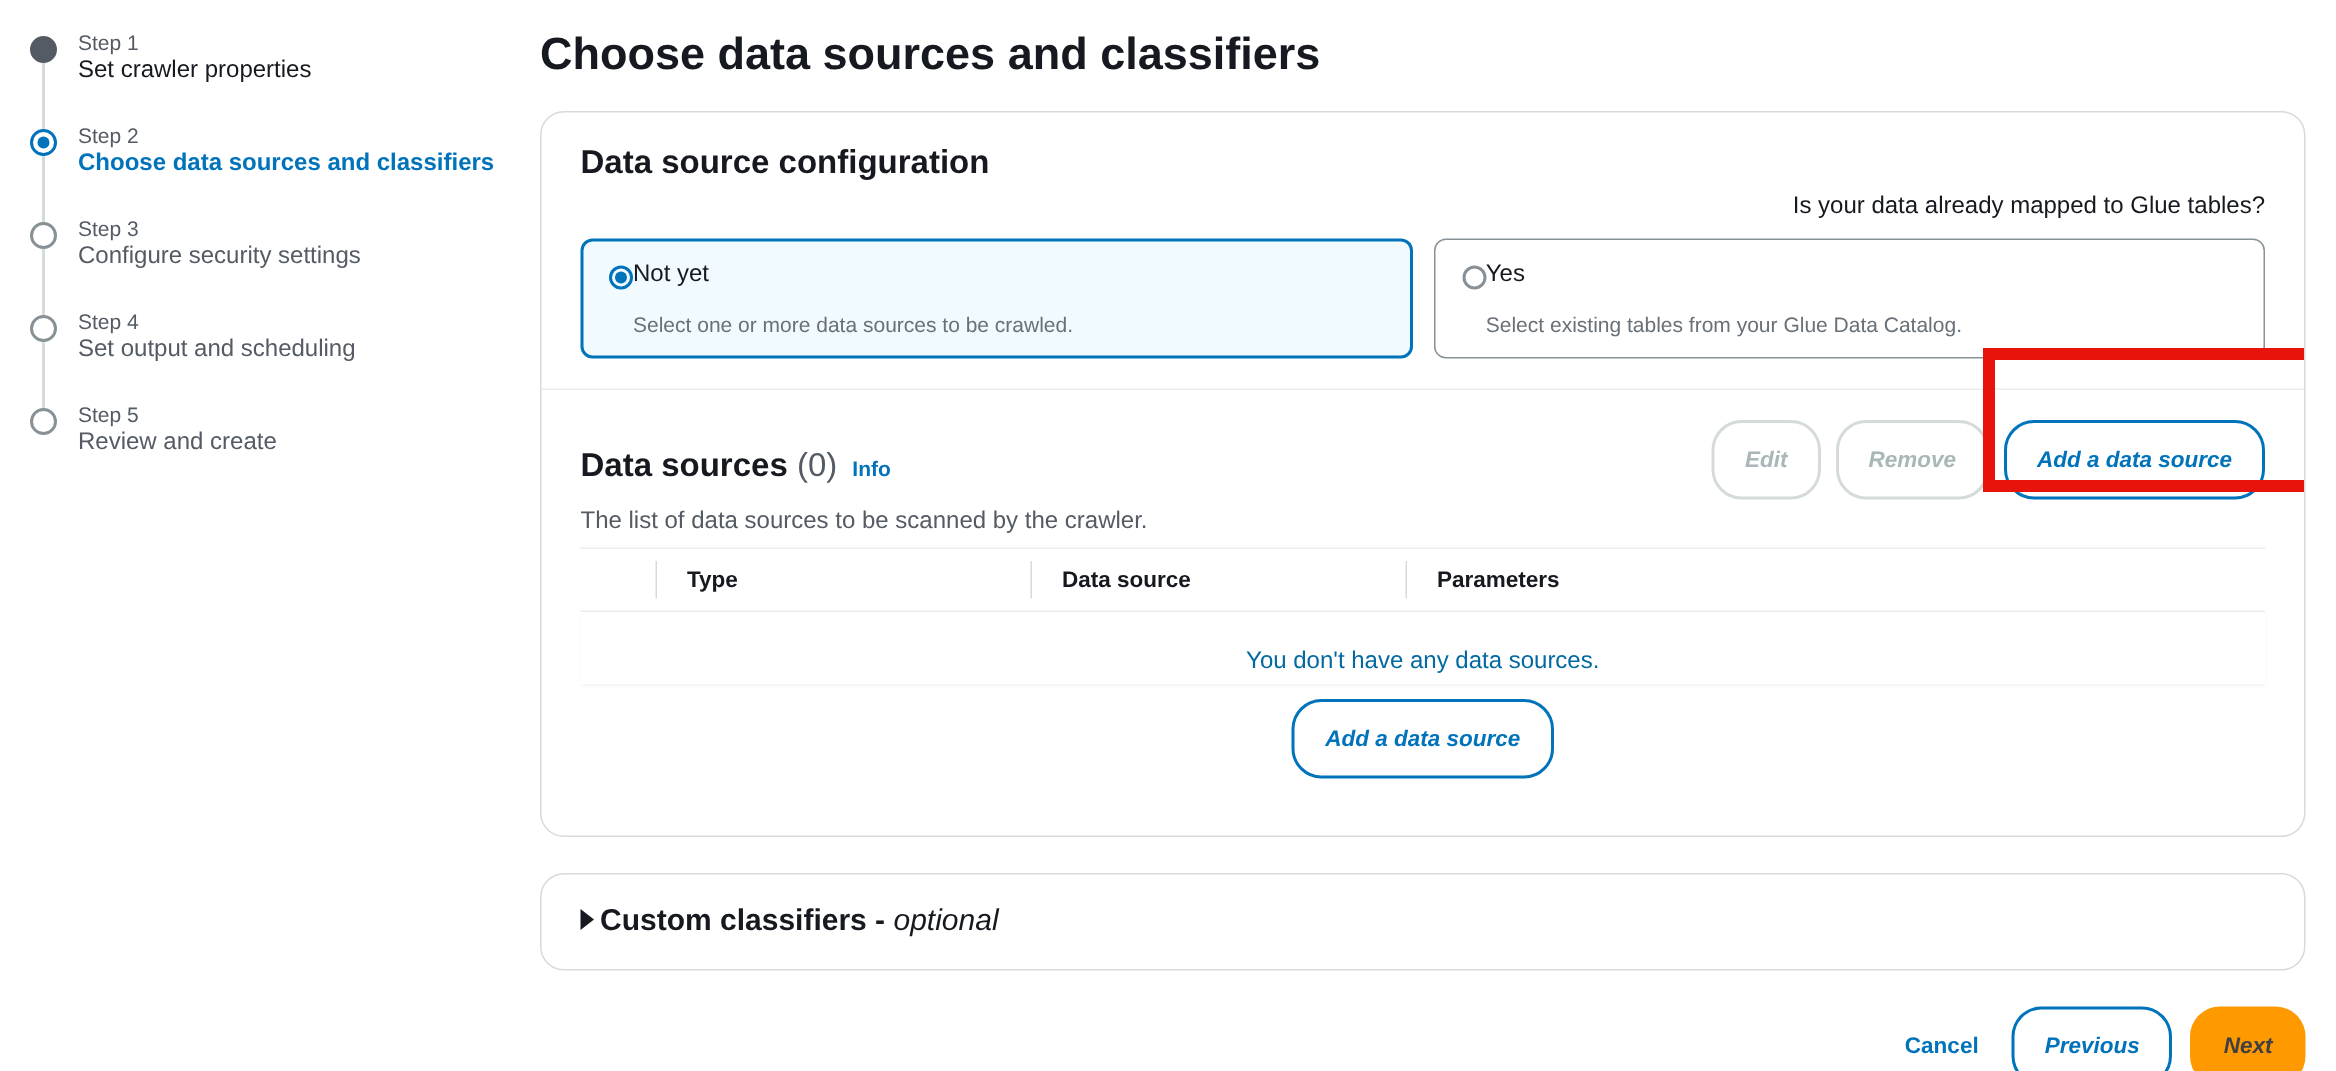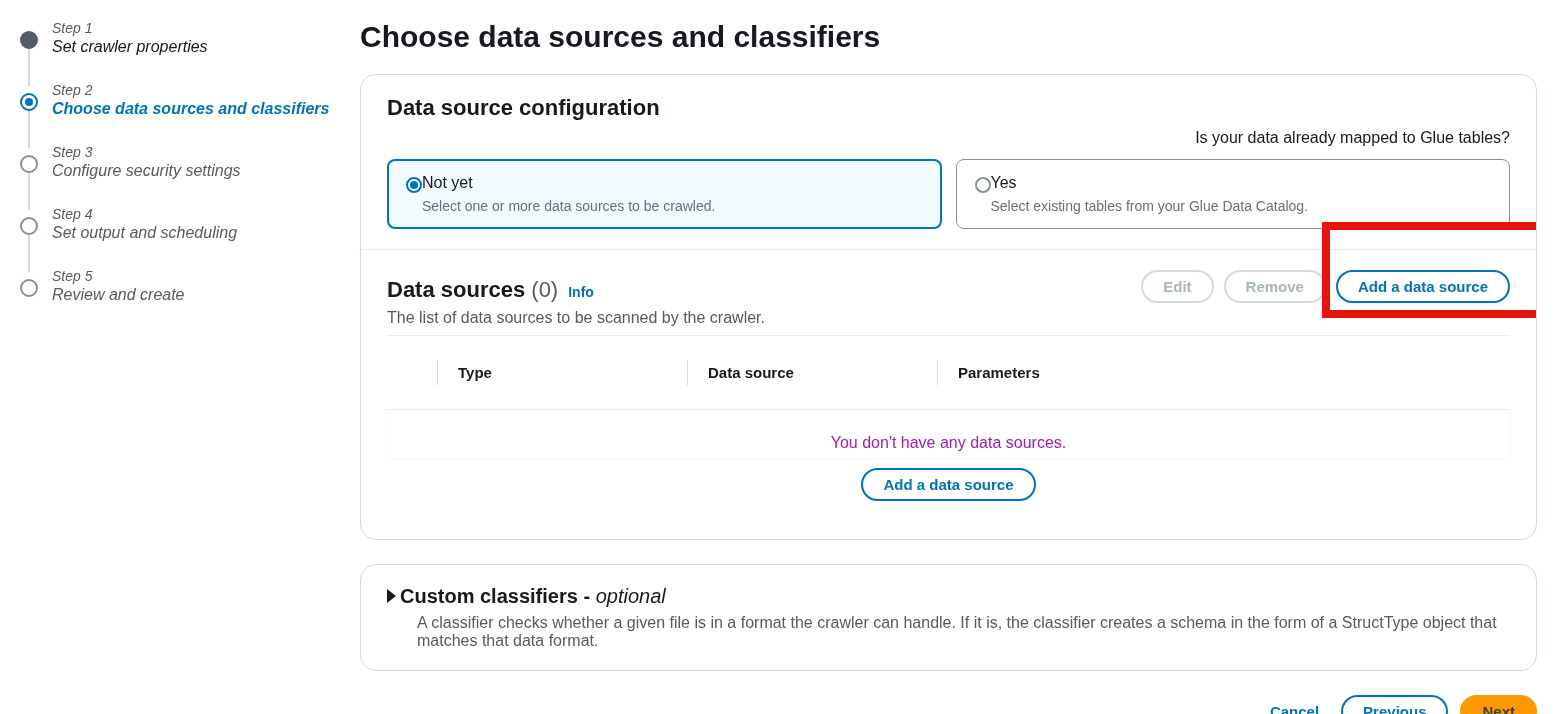--- a/index.html
+++ b/index.html
@@ -11,24 +11,23 @@
     padding: 20px;
   }
   
   .stepper {
     width: 340px;
     flex-shrink: 0;
     padding-right: 20px;
   }
   .step {
     display: flex;
-    align-items: center;
+    align-items: flex-start;
     position: relative;
     padding-bottom: 26px;
-    font-style: italic;
   }
   .step-circle {
     width: 18px;
     height: 18px;
     border-radius: 50%;
     border: 2px solid #879196;
     background: #fff;
     margin-right: 14px;
     flex-shrink: 0;
     margin-top: 4px;
@@ -148,42 +147,43 @@
     background: #0073bb;
   }
   .radio-label {
     font-size: 16px;
     font-weight: 400;
     color: #16191f;
   }
   .radio-desc {
     font-size: 14px;
     color: #687078;
-    margin-top: 6px;
+    margin-top: 16px;
   }
   
   .ds-header-row {
     display: flex;
     align-items: center;
     justify-content: space-between;
     margin-bottom: 6px;
   }
   .ds-title-wrap { display: flex; align-items: baseline; gap: 10px; }
   .ds-title { font-size: 22px; font-weight: 700; }
   .ds-count { font-weight: 400; color: #545b64; }
   .info-link { font-size: 14px; color: #0073bb; font-weight: 700; cursor: pointer; margin-top: 14px; }
   .ds-actions { display: flex; gap: 10px; align-items: center; }
   .btn {
     border-radius: 20px;
-    padding: 6px 20px;
+    padding: 16px 20px;
     font-size: 15px;
     font-weight: 700;
     cursor: pointer;
     border: 2px solid;
     background: #fff;
+    font-style: italic;
   }
   .btn-disabled {
     color: #aab7b8;
     border-color: #d5dbdb;
     cursor: default;
   }
   .btn-normal {
     color: #0073bb;
     border-color: #0073bb;
   }
@@ -204,37 +204,37 @@
   .ds-sub {
     font-size: 16px;
     color: #545b64;
     margin-bottom: 8px;
   }
   
   .table-header {
     display: flex;
     border-top: 1px solid #eaeded;
     border-bottom: 1px solid #eaeded;
-    padding: 24px 0;
+    padding: 8px 0;
     margin: 0;
   }
   .table-header > div {
     padding: 4px 20px;
     font-weight: 700;
     font-size: 15px;
     border-left: 1px solid #d5dbdb;
   }
   .col-check { width: 50px; border-left: none !important; }
   .col-type { width: 250px; }
   .col-source { width: 250px; }
   .col-params { flex: 1; }
   .empty-state {
     text-align: center;
     padding: 24px 0 6px 0;
-    color: #a21caf;
+    color: #0369a1;
     font-size: 16px;
     background: #fff;
     box-shadow: 0 1px 3px rgba(0,0,0,0.05);
   }
   .empty-actions {
     text-align: center;
     padding: 10px 0 18px 0;
   }
   
   .collapse-header {
@@ -375,21 +375,20 @@
 
   <div class="panel">
     <div class="panel-section">
       <div class="collapse-header">
         <span class="caret"></span>
         <span class="collapse-title">
           <span>Custom classifiers -</span>
           <span class="optional">optional</span>
         </span>
       </div>
-      <div class="collapse-desc">A classifier checks whether a given file is in a format the crawler can handle. If it is, the classifier creates a schema in the form of a StructType object that matches that data format.</div>
     </div>
   </div>
 
   <div class="footer-actions">
     <button class="btn-text">Cancel</button>
     <button class="btn btn-normal">Previous</button>
     <button class="btn btn-primary">Next</button>
   </div>
 </main>
 

